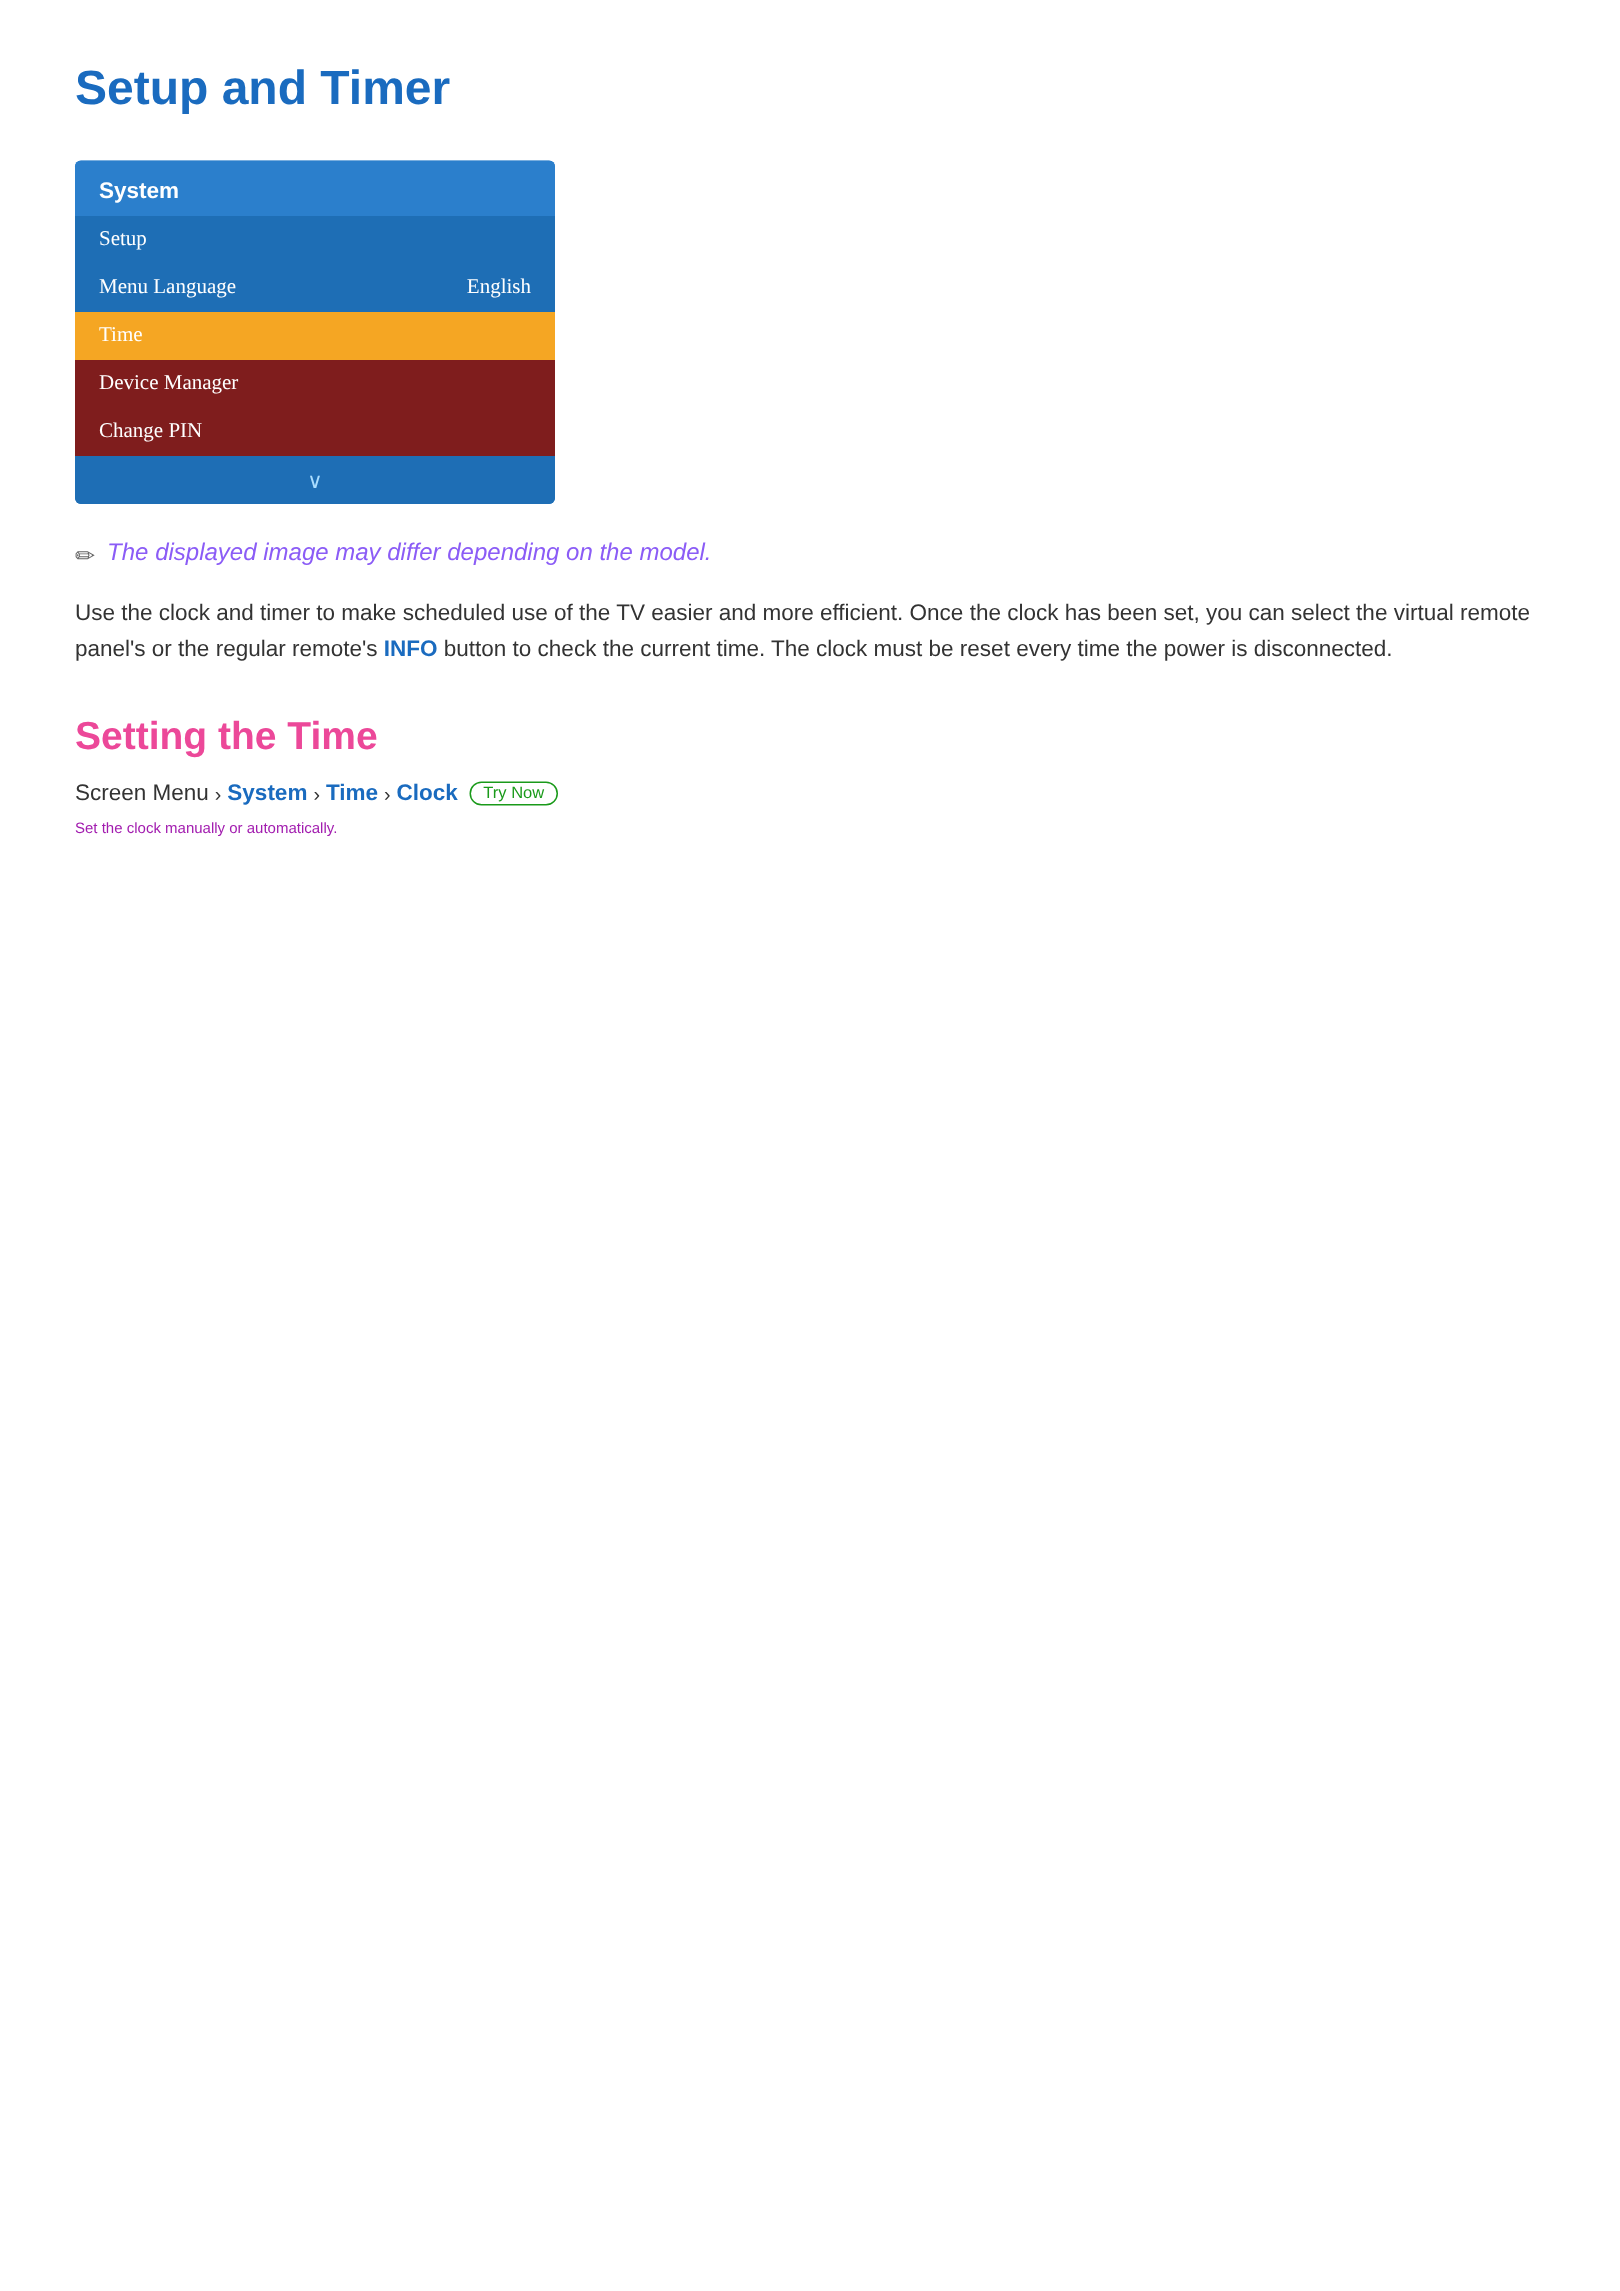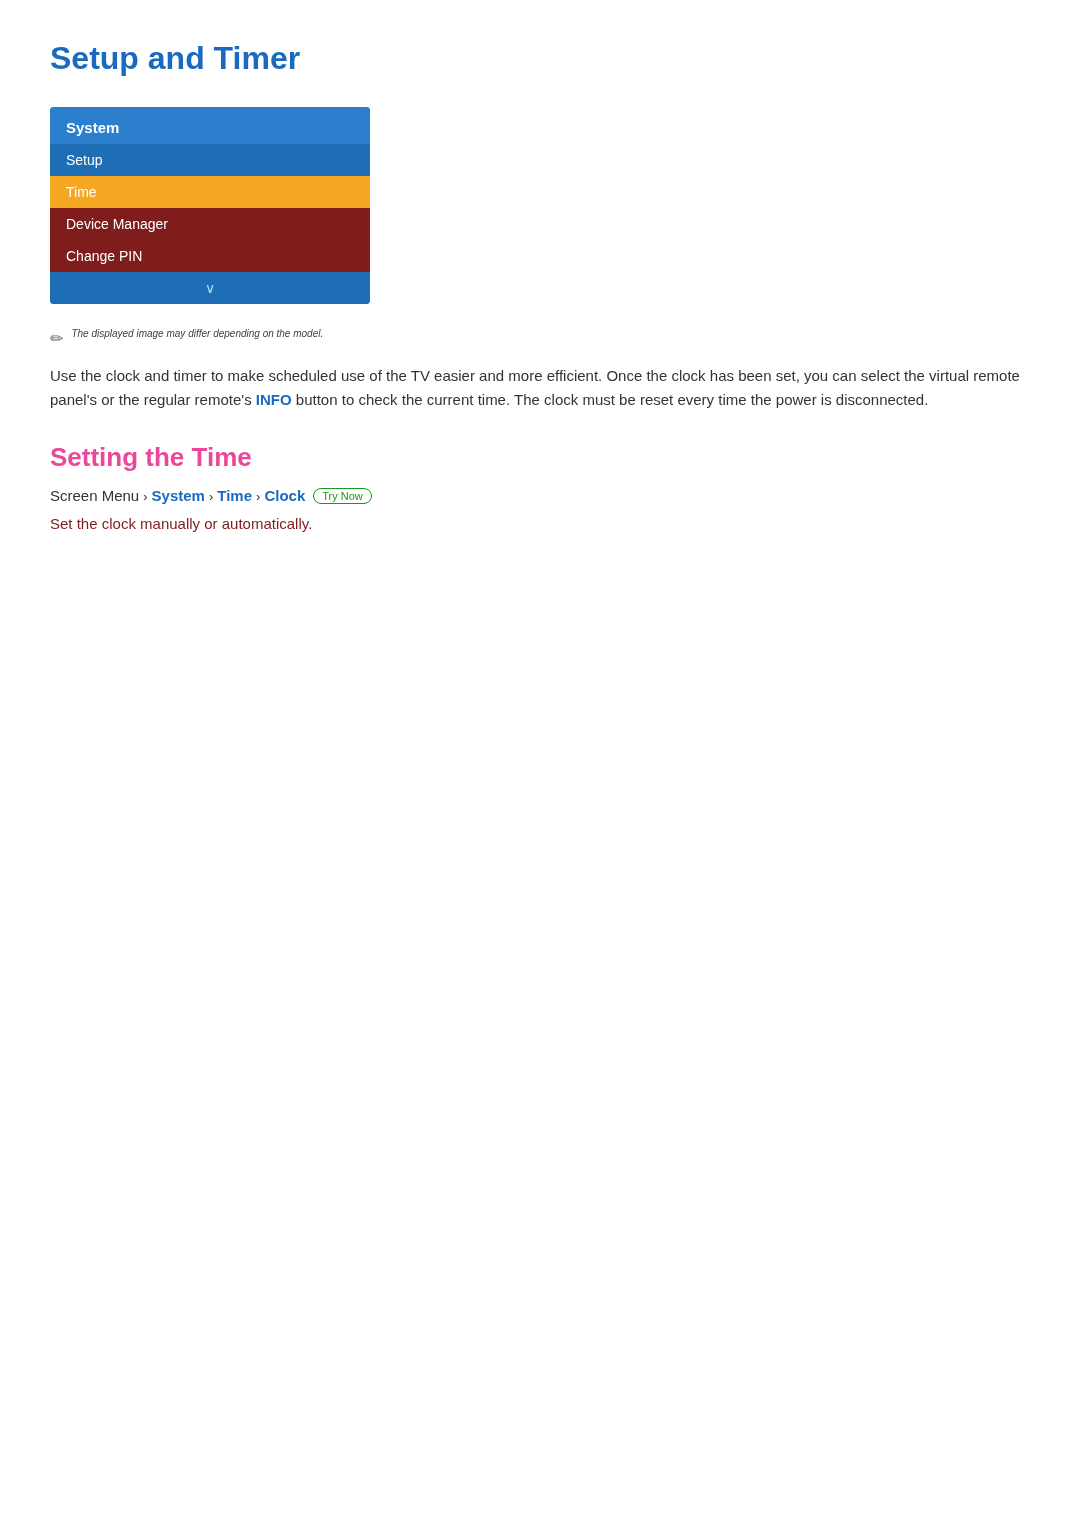--- a/index.html
+++ b/index.html
@@ -42,20 +42,21 @@
     }
 
     .menu-item {
       background: #1e6eb5;
       color: #ffffff;
       font-size: 14px;
       padding: 8px 16px;
       display: flex;
       justify-content: space-between;
       align-items: center;
+      font-family: Liberation Serif, serif;
     }
 
     .menu-item.highlighted {
       background: #f5a623;
       color: #ffffff;
     }
 
     .menu-item.dark {
       background: #7f1d1d;
     }
@@ -81,22 +82,22 @@
     }
 
     .note-icon {
       color: #666;
       font-size: 16px;
       margin-top: 1px;
       flex-shrink: 0;
     }
 
     .note-text {
-      font-size: 10px;
-      color: #404040;
+      font-size: 16px;
+      color: #8b5cf6;
       font-style: italic;
     }
 
     .body-text {
       font-size: 15px;
       color: #333333;
       line-height: 1.6;
       margin-bottom: 30px;
     }
 
@@ -137,38 +138,42 @@
       border: 1.5px solid #1a9a1a;
       color: #1a9a1a;
       font-size: 11px;
       border-radius: 10px;
       padding: 1px 8px;
       margin-left: 4px;
       font-weight: normal;
     }
 
     .sub-text {
-      font-size: 15px;
-      color: #7f1d1d;
+      font-size: 10px;
+      color: #a21caf;
       line-height: 1.6;
     }
   </style>
 </head>
 <body>
 
 <h1 class="page-title">Setup and Timer</h1>
 
 <div class="menu-panel">
   <div class="menu-header">System</div>
 
   <div class="menu-item">
     <span>Setup</span>
     <span class="menu-item-value"></span>
   </div>
 
+  <div class="menu-item">
+    <span>Menu Language</span>
+    <span class="menu-item-value">English</span>
+  </div>
 
   <div class="menu-item highlighted">
     <span>Time</span>
     <span class="menu-item-value"></span>
   </div>
 
   <div class="menu-item dark">
     <span>Device Manager</span>
     <span class="menu-item-value"></span>
   </div>

